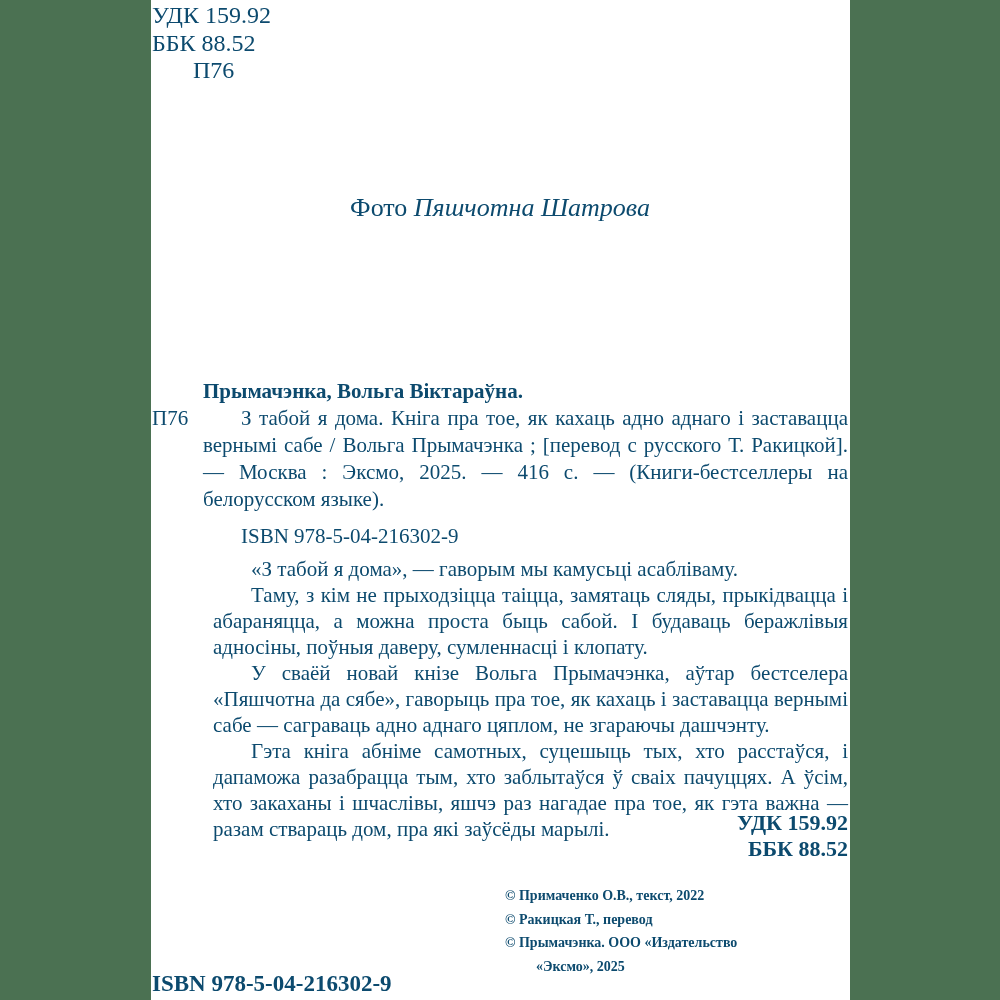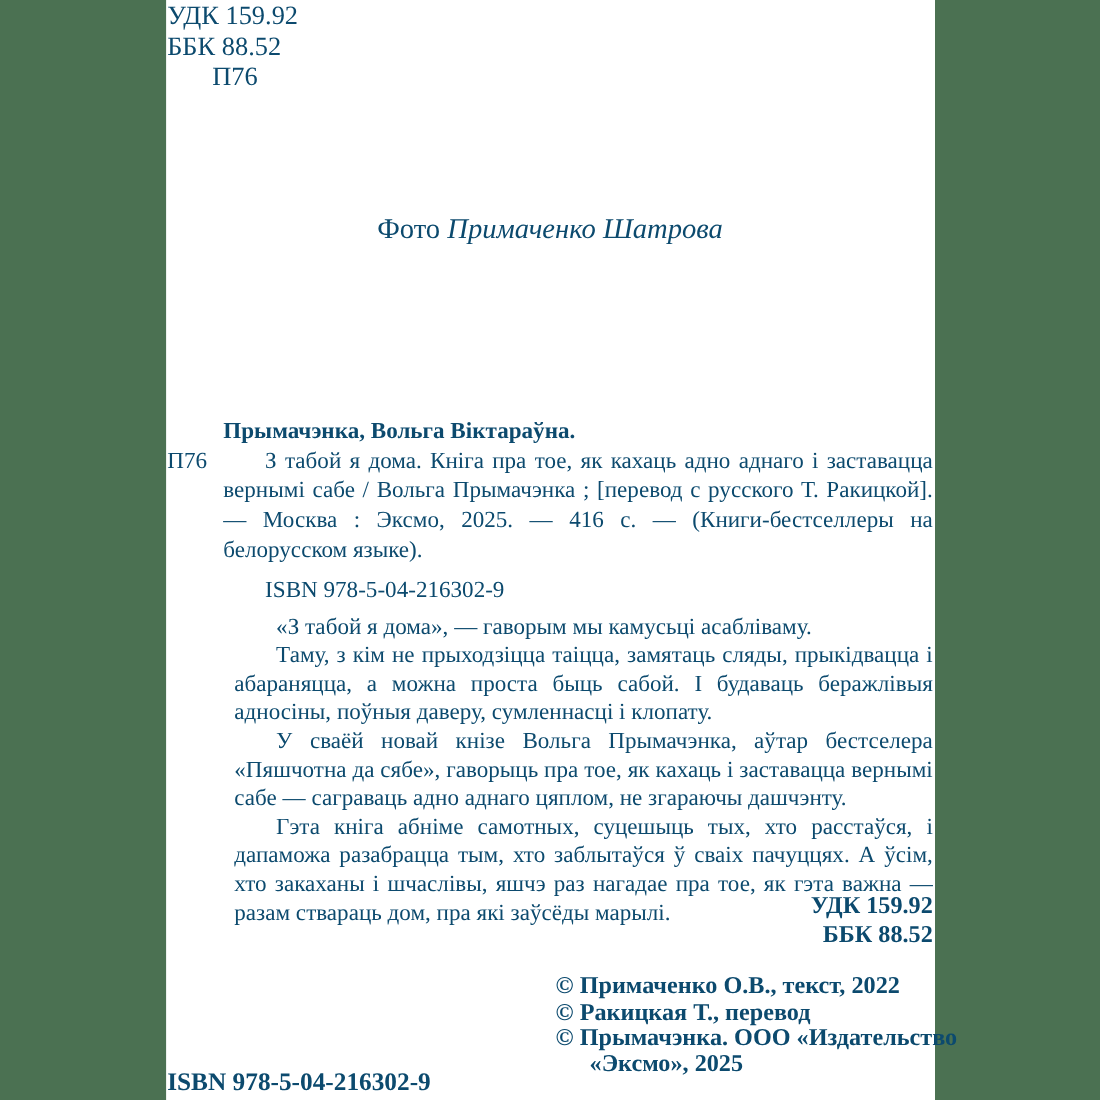--- a/index.html
+++ b/index.html
@@ -38,21 +38,21 @@
   .annotation { top:556px; margin-left:61px; width:635px;
                 font-size:21px; line-height:26px; text-align:justify; }
   .annotation p { margin:0; text-indent:38px; }
 
   
   .bottom-class { top:810px; text-align:right; font-weight:bold;
                   font-size:22px; line-height:26px; }
 
   
   .copyright { top:884px; left:505px; position:absolute;
-               font-weight:bold; font-size:22px; line-height:23.5px; }
+               font-weight:bold; font-size:14px; line-height:23.5px; }
   .copyright .cont { padding-left:31px; }
 
   
   .bottom-isbn { top:971px; font-weight:bold; font-size:23px; }
 </style>
 </head>
 <body>
 
 <div class="page">
 
@@ -60,21 +60,21 @@
   <div class="band band-right"></div>
 
   <div class="column top-class">
     <div>УДК 159.92</div>
     <div>ББК 88.52</div>
     <div class="sign-indent">П76</div>
   </div>
 
   <div class="column photo-credit">
     <span>Фото</span>
-    <span class="italic">Примаченко Шатрова</span>
+    <span class="italic">Пяшчотна Шатрова</span>
   </div>
 
   <div class="column catalog-card">
     <div class="card-sign">П76</div>
     <div class="card-body">
       <p class="card-heading">Прымачэнка, Вольга Віктараўна.</p>
       <p class="card-desc" lang="be">З табой я дома. Кніга пра тое, як кахаць адно аднаго і заставацца вернымі сабе / Вольга Прымачэнка ; [перевод с русского Т. Ракицкой]. — Москва : Эксмо, 2025. — 416 с. — (Книги-бестселлеры на белорусском языке).</p>
       <p class="card-isbn">ISBN 978-5-04-216302-9</p>
     </div>
   </div>

